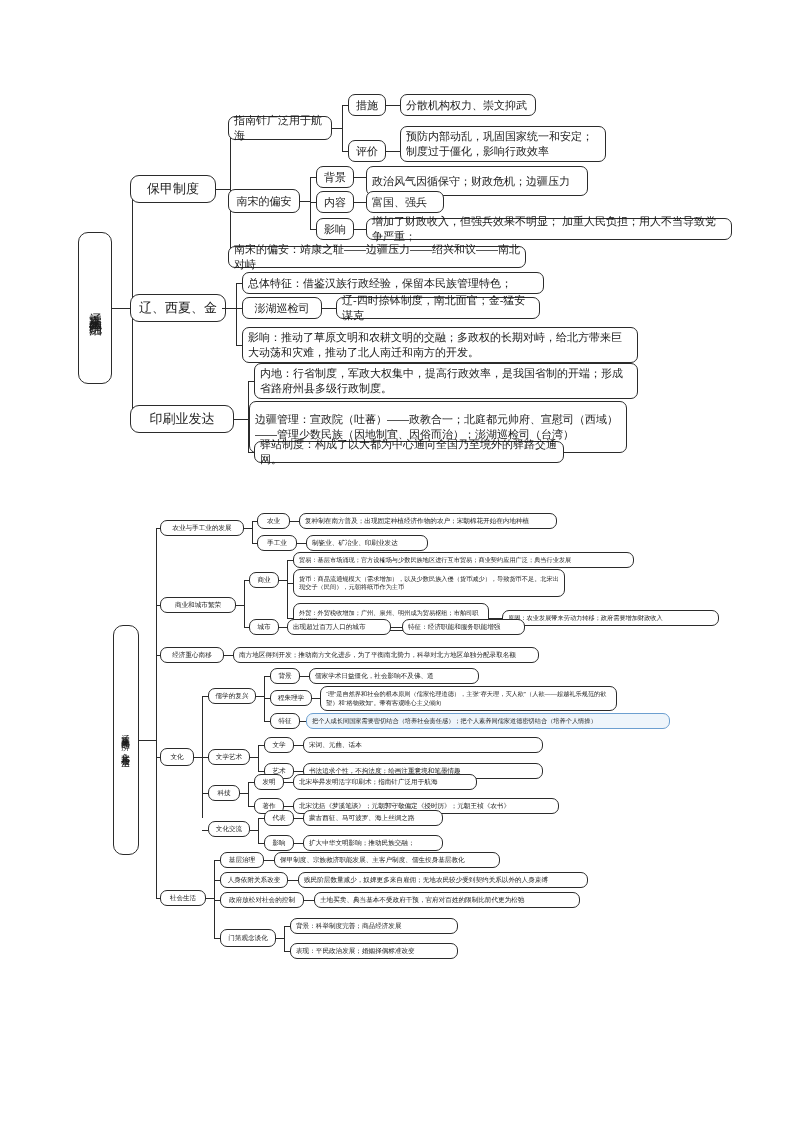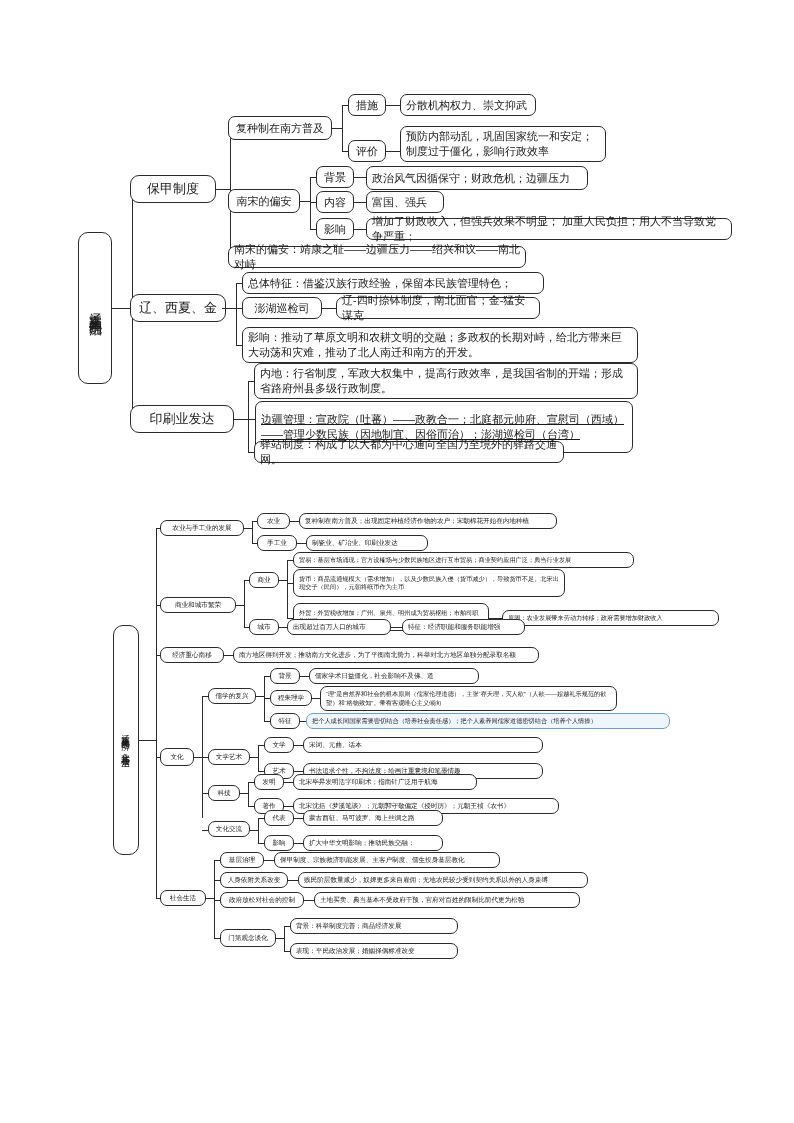--- a/index.html
+++ b/index.html
@@ -72,21 +72,21 @@
     <div class="v" style="left:132px;top:193px;height:226px;"></div>
     <div class="h" style="left:112px;top:308px;width:20px;"></div>
     <div class="elbow tr" style="left:132px;top:188px;width:8px;height:10px;"></div>
     <div class="h" style="left:139px;top:188px;width:-0px;"></div>
 
     <div class="node center thick f13" style="left:130px;top:175px;width:86px;height:28px;">保甲制度</div>
     <div class="h" style="left:216px;top:189px;width:14px;"></div>
     <div class="v" style="left:230px;top:128px;height:129px;"></div>
 
     <div class="h" style="left:230px;top:128px;width:8px;"></div>
-    <div class="node center f11" style="left:228px;top:116px;width:104px;height:24px;">复种制在南方普及</div>
+    <div class="node center f11" style="left:228px;top:116px;width:104px;height:24px;">指南针广泛用于航海</div>
     <div class="h" style="left:332px;top:128px;width:10px;"></div>
     <div class="v" style="left:342px;top:105px;height:46px;"></div>
 
     <div class="h" style="left:342px;top:105px;width:8px;"></div>
     <div class="node center f11" style="left:348px;top:94px;width:38px;height:22px;">措施</div>
     <div class="h" style="left:386px;top:105px;width:14px;"></div>
     <div class="node f11" style="left:400px;top:94px;width:136px;height:22px;">分散机构权力、崇文抑武</div>
 
     <div class="h" style="left:342px;top:151px;width:8px;"></div>
     <div class="node center f11" style="left:348px;top:140px;width:38px;height:22px;">评价</div>
@@ -94,21 +94,21 @@
     <div class="node f11" style="left:400px;top:126px;width:206px;height:36px;">预防内部动乱，巩固国家统一和安定；制度过于僵化，影响行政效率</div>
 
     <div class="h" style="left:230px;top:201px;width:8px;"></div>
     <div class="node center f11" style="left:228px;top:189px;width:72px;height:24px;">南宋的偏安</div>
     <div class="h" style="left:300px;top:201px;width:10px;"></div>
     <div class="v" style="left:310px;top:177px;height:52px;"></div>
 
     <div class="h" style="left:310px;top:177px;width:8px;"></div>
     <div class="node center f11" style="left:316px;top:166px;width:38px;height:22px;">背景</div>
     <div class="h" style="left:354px;top:177px;width:12px;"></div>
-    <div class="node f11" style="left:366px;top:166px;width:222px;height:24px;">政治风气因循保守；财政危机；边疆压力</div>
+    <div class="node f11" style="left:366px;top:166px;width:222px;height:30px;">政治风气因循保守；财政危机；边疆压力</div>
 
     <div class="h" style="left:310px;top:202px;width:8px;"></div>
     <div class="node center f11" style="left:316px;top:191px;width:38px;height:22px;">内容</div>
     <div class="h" style="left:354px;top:202px;width:12px;"></div>
     <div class="node f11" style="left:366px;top:191px;width:78px;height:22px;">富国、强兵</div>
 
     <div class="h" style="left:310px;top:229px;width:8px;"></div>
     <div class="node center f11" style="left:316px;top:218px;width:38px;height:22px;">影响</div>
     <div class="h" style="left:354px;top:229px;width:12px;"></div>
     <div class="node f11" style="left:366px;top:218px;width:366px;height:22px;">增加了财政收入，但强兵效果不明显； 加重人民负担；用人不当导致党争严重；</div>
@@ -132,21 +132,21 @@
     <div class="node f11" style="left:242px;top:327px;width:396px;height:36px;">影响：推动了草原文明和农耕文明的交融；多政权的长期对峙，给北方带来巨大动荡和灾难，推动了北人南迁和南方的开发。</div>
 
     <div class="node center thick f13" style="left:130px;top:405px;width:104px;height:28px;">印刷业发达</div>
     <div class="h" style="left:234px;top:419px;width:14px;"></div>
     <div class="v" style="left:248px;top:381px;height:71px;"></div>
 
     <div class="h" style="left:248px;top:381px;width:8px;"></div>
     <div class="node f11" style="left:254px;top:363px;width:384px;height:36px;">内地：行省制度，军政大权集中，提高行政效率，是我国省制的开端；形成省路府州县多级行政制度。</div>
 
     <div class="h" style="left:248px;top:419px;width:8px;"></div>
-    <div class="node f11" style="left:255px;top:401px;width:378px;height:52px;text-decoration:underline;">边疆管理：宣政院（吐蕃）——政教合一；北庭都元帅府、宣慰司（西域）——管理少数民族（因地制宜、因俗而治）；澎湖巡检司（台湾）</div>
+    <div class="node f11" style="left:249px;top:401px;width:378px;height:52px;">边疆管理：宣政院（吐蕃）——政教合一；北庭都元帅府、宣慰司（西域）——管理少数民族（因地制宜、因俗而治）；澎湖巡检司（台湾）</div>
 
     <div class="h" style="left:248px;top:452px;width:8px;"></div>
     <div class="node f11" style="left:254px;top:441px;width:310px;height:22px;">驿站制度：构成了以大都为中心通向全国乃至境外的驿路交通网。</div>
   </div>
 
   <div>
 
     <div class="root f9" style="left:113px;top:625px;width:26px;height:230px;letter-spacing:1px;">辽宋夏金元的经济、文化与社会生活</div>
 
     <div class="h" style="left:139px;top:740px;width:17px;"></div>

